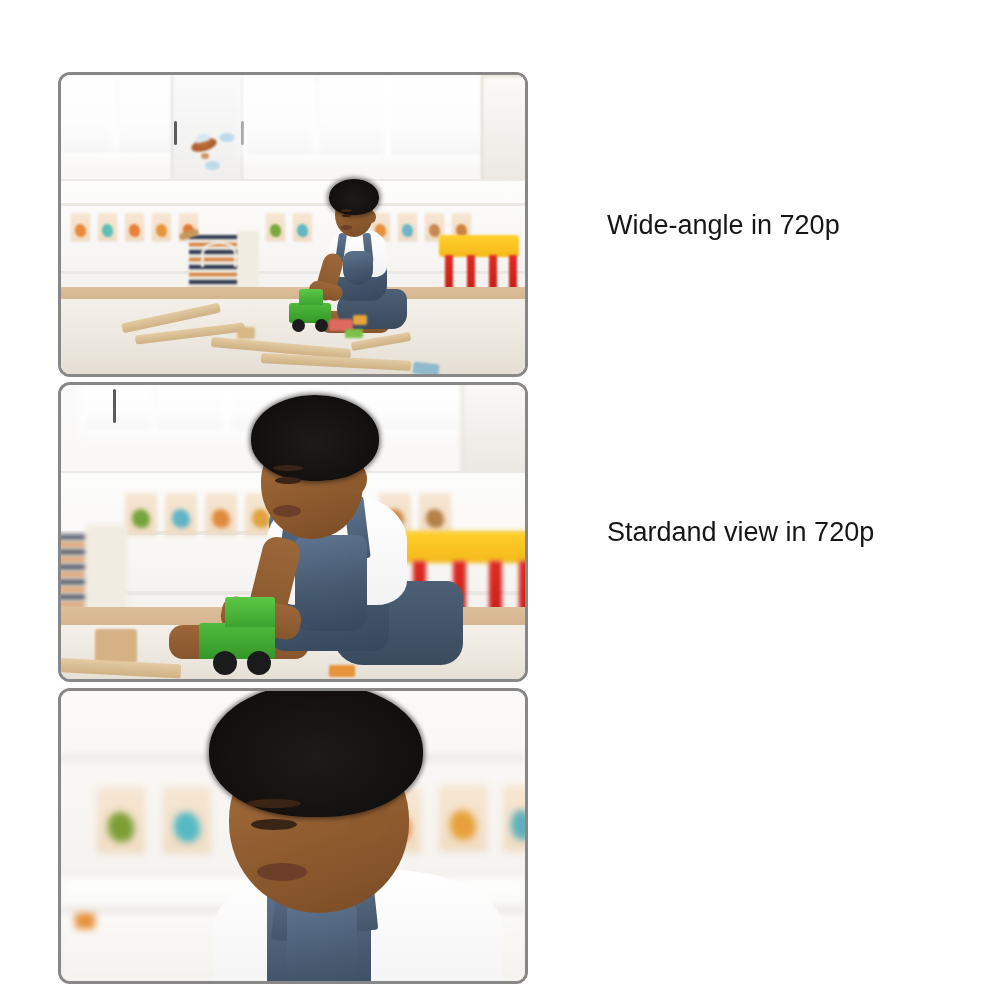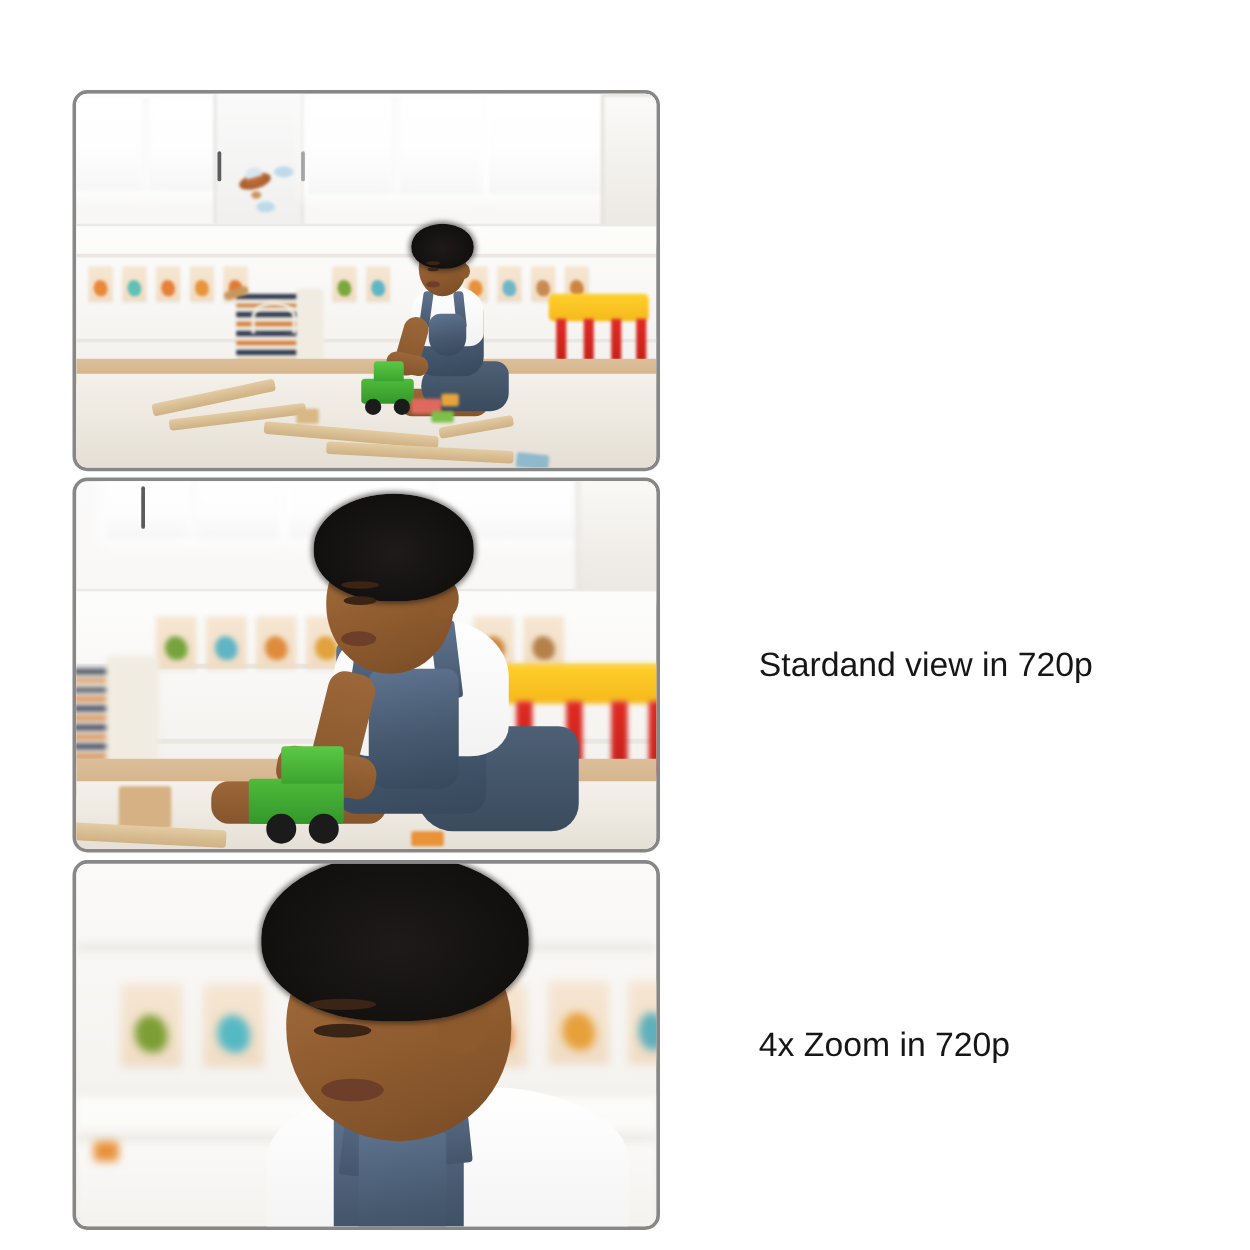--- a/index.html
+++ b/index.html
@@ -397,20 +397,21 @@
         <div class="track" style="left:200px; top:282px; width:150px; height:10px; transform:rotate(3deg);"></div>
         <div class="track" style="left:290px; top:262px; width:60px; height:9px; transform:rotate(-10deg);"></div>
         <div class="blur-soft" style="position:absolute; left:176px; top:252px; width:18px; height:12px; background:#d8b887; border-radius:2px;"></div>
         <div class="blur-soft" style="position:absolute; left:268px; top:244px; width:24px; height:12px; background:#e0695f; border-radius:2px;"></div>
         <div class="blur-soft" style="position:absolute; left:292px; top:240px; width:14px; height:10px; background:#e6a53c; border-radius:2px;"></div>
         <div class="blur-soft" style="position:absolute; left:284px; top:254px; width:18px; height:9px; background:#7cc04a; border-radius:2px;"></div>
         <div class="blur-soft" style="position:absolute; left:352px; top:288px; width:26px; height:12px; background:#8fb9cc; border-radius:2px; transform:rotate(6deg);"></div>
 
       </div>
     </div>
+    <div class="caption">Wide-angle in 720p</div>
   </div>
 
   <div class="row row-2">
     <div class="panel">
       <div class="scene">
 
         <div class="wall"></div>
 
         <div class="window-band blur-mid" style="left:24px; top:-6px; width:140px; height:52px;">
           <div class="pane"></div>
@@ -525,16 +526,15 @@
 
         <div class="face" style="left:168px; top:42px; width:180px; height:180px;"></div>
         <div class="ear" style="left:288px; top:96px; width:42px; height:56px;"></div>
         <div class="hair" style="left:148px; top:-8px; width:214px; height:134px;"></div>
         <div class="brow" style="left:186px; top:108px; width:54px; height:9px;"></div>
         <div class="eye" style="left:190px; top:128px; width:46px; height:11px;"></div>
         <div class="lip" style="left:196px; top:172px; width:50px; height:18px;"></div>
 
       </div>
     </div>
-    <div class="caption">4x Zoom in 720p</div>
   </div>
 
 </div>
 
 </body></html>

